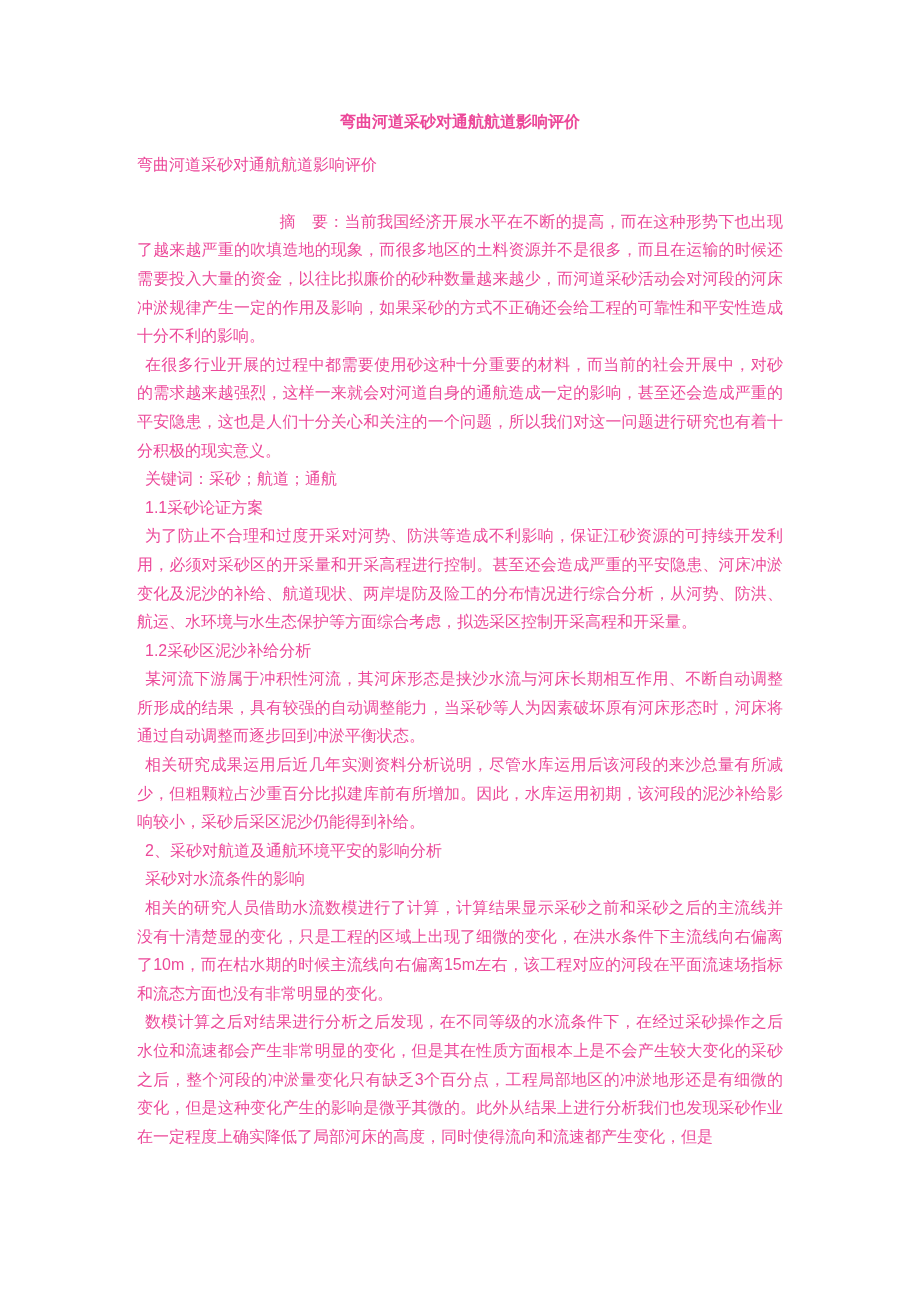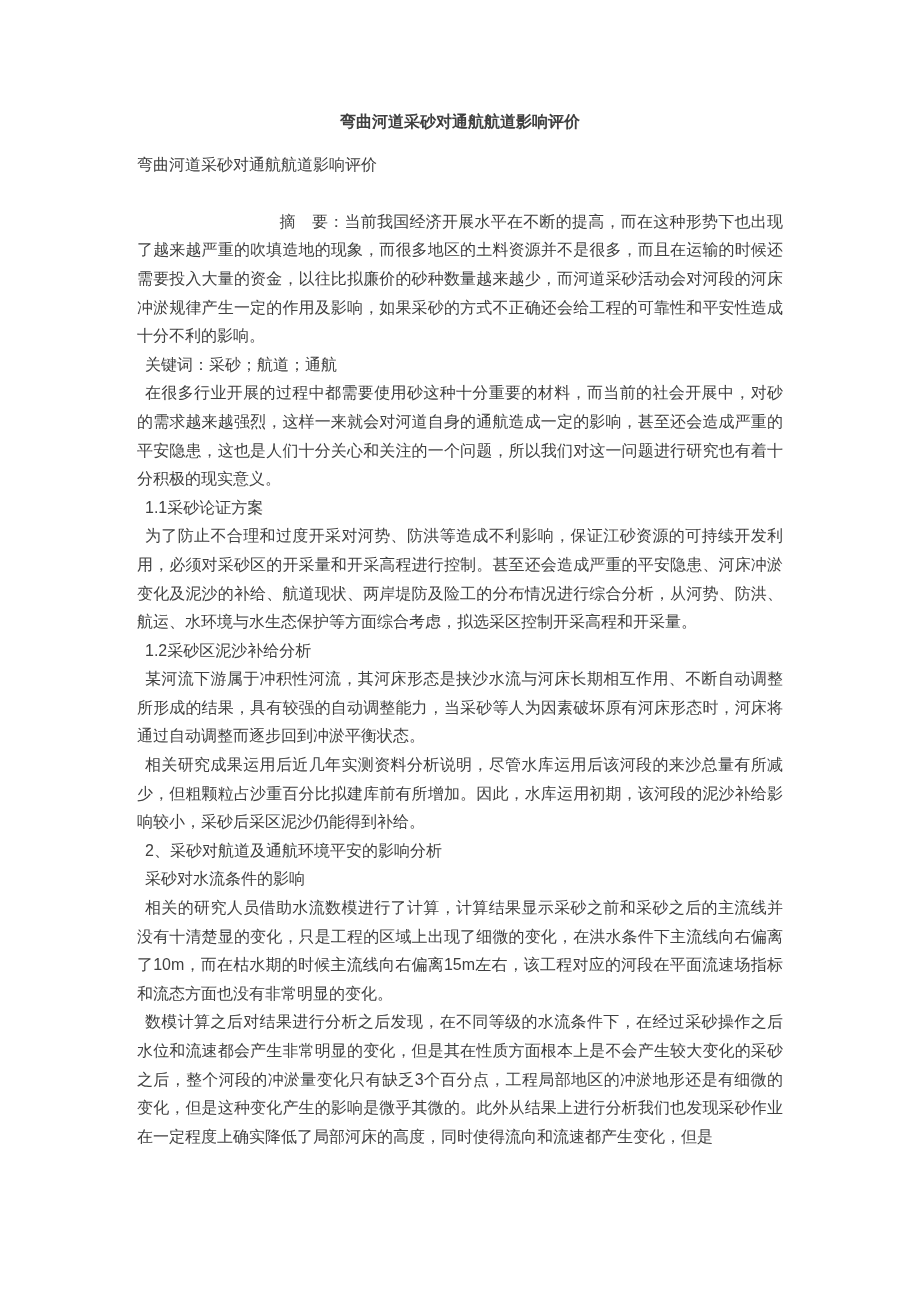--- a/index.html
+++ b/index.html
@@ -12,21 +12,21 @@
     background: #ffffff;
     overflow: hidden;
     font-family: "Liberation Sans", sans-serif;
   }
   .page {
     box-sizing: border-box;
     width: 920px;
     height: 1302px;
     padding: 108px 137px 40px 137px;
     background: #ffffff;
-    color: #404040;
+    color: #ec4899;
   }
   .p {
     margin: 0;
     font-size: 16px;
     line-height: 28.6px;
     text-align: justify;
     text-justify: inter-ideograph;
     text-indent: 0.5em;
     word-break: break-all;
   }
@@ -45,22 +45,22 @@
     text-indent: 8.9em;
   }
 </style>
 </head>
 <body>
 
 <div class="page">
   <p class="p p-title">弯曲河道采砂对通航航道影响评价</p>
   <p class="p p-plain">弯曲河道采砂对通航航道影响评价</p>
   <p class="p p-abstract">摘　要：当前我国经济开展水平在不断的提高，而在这种形势下也出现了越来越严重的吹填造地的现象，而很多地区的土料资源并不是很多，而且在运输的时候还需要投入大量的资金，以往比拟廉价的砂种数量越来越少，而河道采砂活动会对河段的河床冲淤规律产生一定的作用及影响，如果采砂的方式不正确还会给工程的可靠性和平安性造成十分不利的影响。</p>
+  <p class="p">在很多行业开展的过程中都需要使用砂这种十分重要的材料，而当前的社会开展中，对砂的需求越来越强烈，这样一来就会对河道自身的通航造成一定的影响，甚至还会造成严重的平安隐患，这也是人们十分关心和关注的一个问题，所以我们对这一问题进行研究也有着十分积极的现实意义。</p>
   <p class="p">关键词：采砂；航道；通航</p>
-  <p class="p">在很多行业开展的过程中都需要使用砂这种十分重要的材料，而当前的社会开展中，对砂的需求越来越强烈，这样一来就会对河道自身的通航造成一定的影响，甚至还会造成严重的平安隐患，这也是人们十分关心和关注的一个问题，所以我们对这一问题进行研究也有着十分积极的现实意义。</p>
   <p class="p">1.1采砂论证方案</p>
   <p class="p">为了防止不合理和过度开采对河势、防洪等造成不利影响，保证江砂资源的可持续开发利用，必须对采砂区的开采量和开采高程进行控制。甚至还会造成严重的平安隐患、河床冲淤变化及泥沙的补给、航道现状、两岸堤防及险工的分布情况进行综合分析，从河势、防洪、航运、水环境与水生态保护等方面综合考虑，拟选采区控制开采高程和开采量。</p>
   <p class="p">1.2采砂区泥沙补给分析</p>
   <p class="p">某河流下游属于冲积性河流，其河床形态是挟沙水流与河床长期相互作用、不断自动调整所形成的结果，具有较强的自动调整能力，当采砂等人为因素破坏原有河床形态时，河床将通过自动调整而逐步回到冲淤平衡状态。</p>
   <p class="p">相关研究成果运用后近几年实测资料分析说明，尽管水库运用后该河段的来沙总量有所减少，但粗颗粒占沙重百分比拟建库前有所增加。因此，水库运用初期，该河段的泥沙补给影响较小，采砂后采区泥沙仍能得到补给。</p>
   <p class="p">2、采砂对航道及通航环境平安的影响分析</p>
   <p class="p">采砂对水流条件的影响</p>
   <p class="p">相关的研究人员借助水流数模进行了计算，计算结果显示采砂之前和采砂之后的主流线并没有十清楚显的变化，只是工程的区域上出现了细微的变化，在洪水条件下主流线向右偏离了10m，而在枯水期的时候主流线向右偏离15m左右，该工程对应的河段在平面流速场指标和流态方面也没有非常明显的变化。</p>
   <p class="p">数模计算之后对结果进行分析之后发现，在不同等级的水流条件下，在经过采砂操作之后水位和流速都会产生非常明显的变化，但是其在性质方面根本上是不会产生较大变化的采砂之后，整个河段的冲淤量变化只有缺乏3个百分点，工程局部地区的冲淤地形还是有细微的变化，但是这种变化产生的影响是微乎其微的。此外从结果上进行分析我们也发现采砂作业在一定程度上确实降低了局部河床的高度，同时使得流向和流速都产生变化，但是</p>
 </div>

